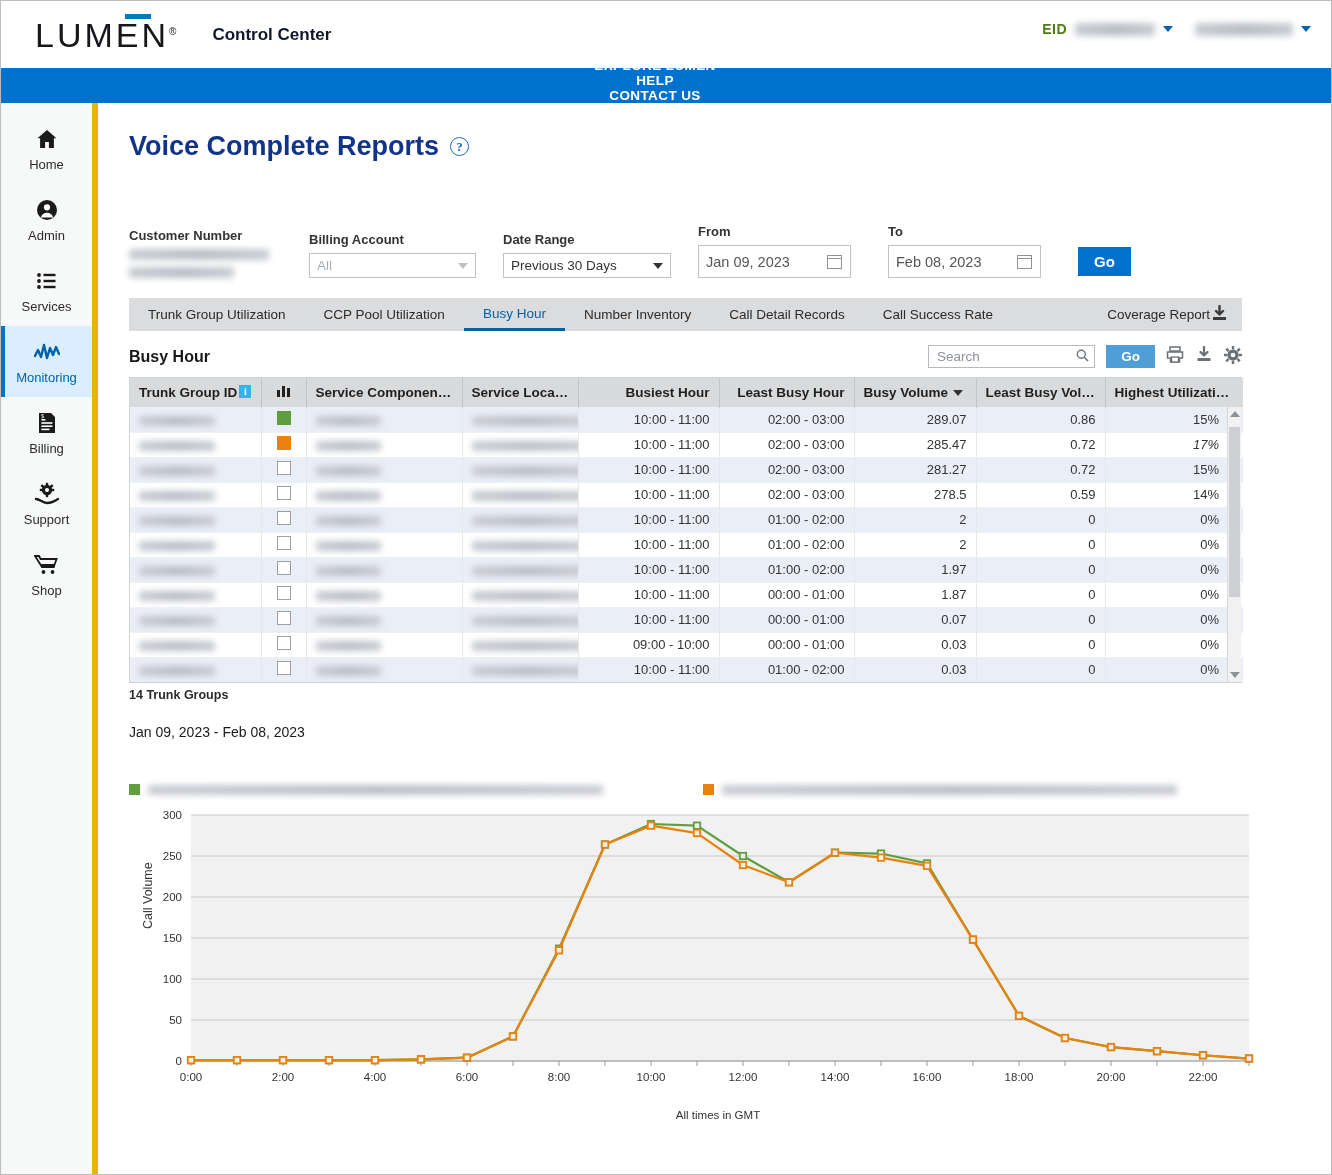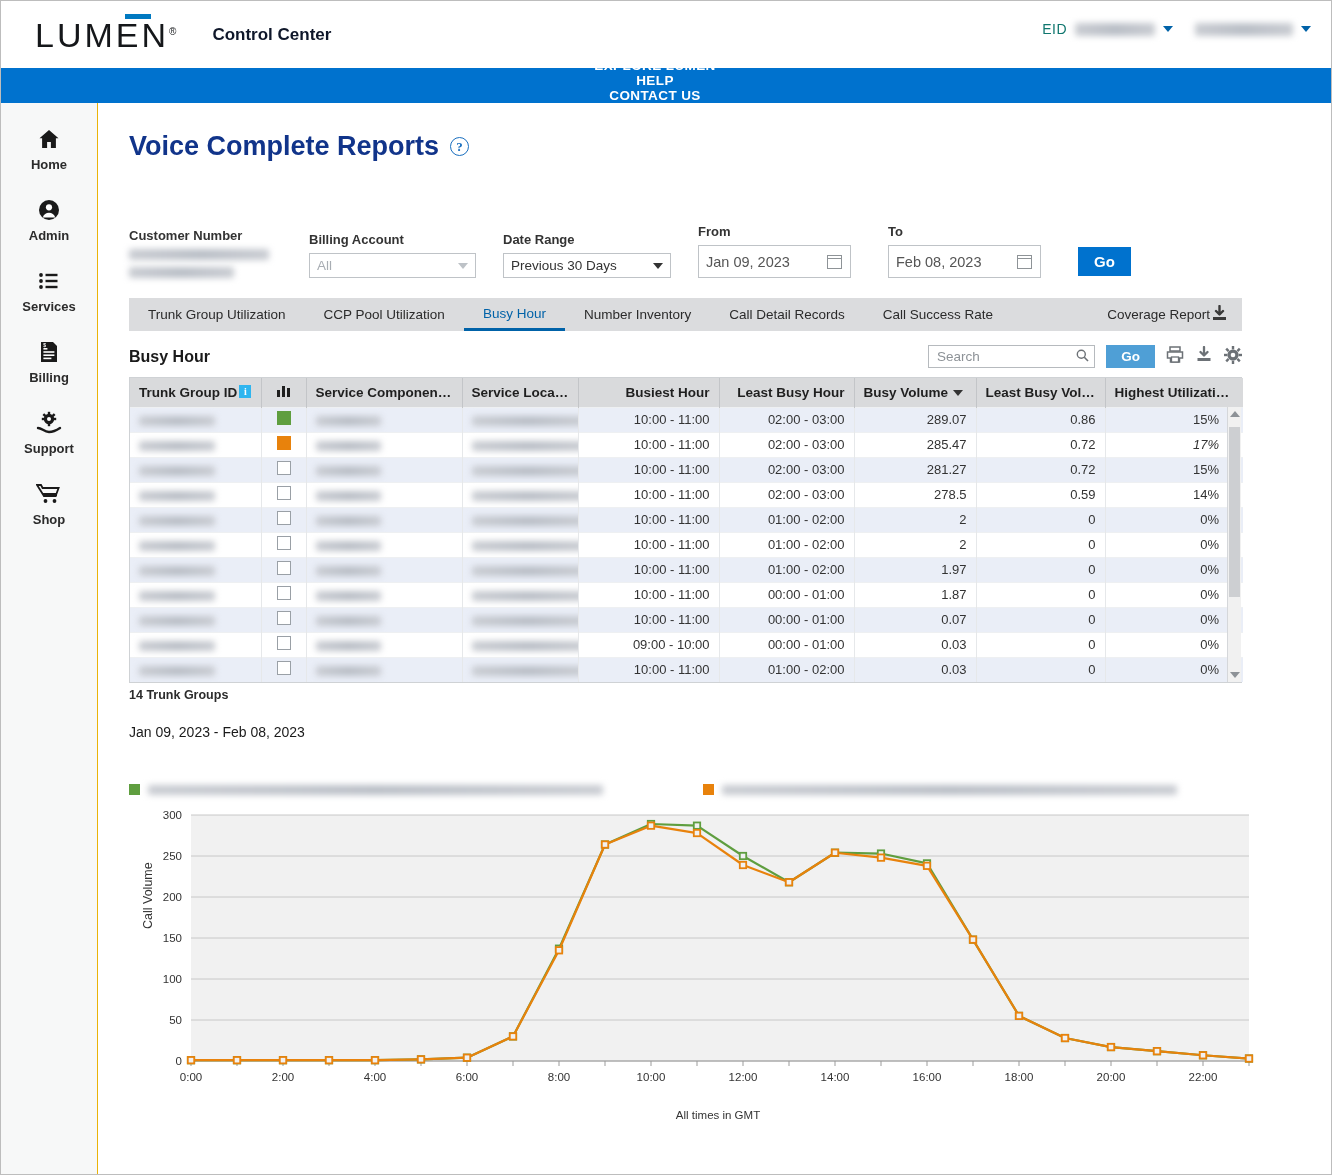--- a/index.html
+++ b/index.html
@@ -15,34 +15,34 @@
 
   
   .topbar { height:67px; background:#fff; display:flex; align-items:center; position:relative; }
   .logo-wrap { margin-left:34px; display:flex; align-items:flex-start; }
   .logo { font-size:34px; letter-spacing:3px; font-weight:400; color:#15171a; position:relative; line-height:1;
           font-family:"Liberation Sans", sans-serif; }
   .logo .bar { position:absolute; left:90px; top:-4px; width:26px; height:5px; background:#0079c1; }
   .logo-reg { font-size:10px; vertical-align:super; color:#15171a; }
   .app-title { margin-left:33px; font-size:17px; font-weight:bold; color:#0f172a; }
   .eid-area { position:absolute; right:20px; top:20px; display:flex; align-items:center; gap:8px; font-size:14px; }
-  .eid-label { color:#0f766e; font-weight:normal; letter-spacing:.5px; }
+  .eid-label { color:#4d7c0f; font-weight:bold; letter-spacing:.5px; }
   .redact { display:inline-block; background:linear-gradient(90deg,#c9ccd2,#b9bec6,#c9ccd2);
             border-radius:2px; filter:blur(3.2px); vertical-align:middle; color:transparent;
             user-select:none; height:13px; }
   .caret { width:0;height:0;border-left:5px solid transparent;border-right:5px solid transparent;
            border-top:6px solid #0062a8; }
   .bluebar { height:35px; background:#0072ce; display:flex; align-items:center; justify-content:flex-end;
              padding-right:22px; gap:0;flex-direction:column; }
   .bluebar a { color:#fff; font-size:13.5px; font-weight:bold; letter-spacing:.4px; text-decoration:none; padding:0 14px; }
   .bluebar .sep { width:1px; height:16px; background:#9ecbee; }
 
   
   .body-row { display:flex; height:1071px; }
-  .sidebar { width:97px; background:#f7f8f8; border-right:1px solid #eab308; padding-top:10px; flex:0 0 97px;font-weight:bold; }
+  .sidebar { width:97px; background:#f7f8f8; border-right:6px solid #eab308; padding-top:10px; flex:0 0 97px; }
   .nav-item { height:71px; display:flex; flex-direction:column; align-items:center; justify-content:center;
               gap:5px; font-size:13px; color:#2b2b2b; position:relative; cursor:pointer; }
   .nav-item.active { background:#dbeeff; color:#0062a8; }
   .nav-item.active:before { content:""; position:absolute; left:0; top:0; bottom:0; width:4px; background:#0072ce; }
   .nav-ico { width:26px; height:26px; display:flex; align-items:center; justify-content:center; }
   .nav-ico svg { display:block; }
 
   
   .main { flex:1; padding:0 0 0 0; background:#fff; position:relative; }
   .page-title { margin:28px 0 0 31px; font-size:27px; font-weight:bold; color:#11348a;
@@ -185,20 +185,28 @@
           <svg width="24" height="24" viewBox="0 0 24 24">
             <circle cx="4" cy="6" r="1.9" fill="#1a1a1a"></circle>
               <rect x="8.5" y="4.8" width="12" height="2.4" fill="#1a1a1a"></rect>
             <circle cx="4" cy="12" r="1.9" fill="#1a1a1a"></circle>
               <rect x="8.5" y="10.8" width="12" height="2.4" fill="#1a1a1a"></rect>
             <circle cx="4" cy="18" r="1.9" fill="#1a1a1a"></circle>
               <rect x="8.5" y="16.8" width="12" height="2.4" fill="#1a1a1a"></rect>
           </svg>
         </span>
         <span>Services</span>
+      </div>
+      <div class="nav-item active">
+        <span class="nav-ico">
+          <svg width="26" height="22" viewBox="0 0 26 22">
+              <polyline points="1,15 4,9 7,16 10,4 13,17 16,7 19,14 22,6 25,13" fill="none" stroke="#0062a8" stroke-width="2.4" stroke-linejoin="round" stroke-linecap="round"></polyline>
+            </svg>
+        </span>
+        <span>Monitoring</span>
       </div>
       <div class="nav-item">
         <span class="nav-ico">
           <svg width="24" height="24" viewBox="0 0 24 24">
               <path d="M4 2h12l4 4v16H4z" fill="#1a1a1a"></path>
               <rect x="6.4" y="8" width="4" height="1.6" fill="#fff"></rect>
               <rect x="6.4" y="11.2" width="11" height="1.6" fill="#fff"></rect>
               <rect x="6.4" y="14.4" width="11" height="1.6" fill="#fff"></rect>
               <rect x="6.4" y="17.6" width="8" height="1.6" fill="#fff"></rect>
               <text x="6.2" y="7" font-size="5" fill="#fff" font-family="Liberation Sans">$</text>

